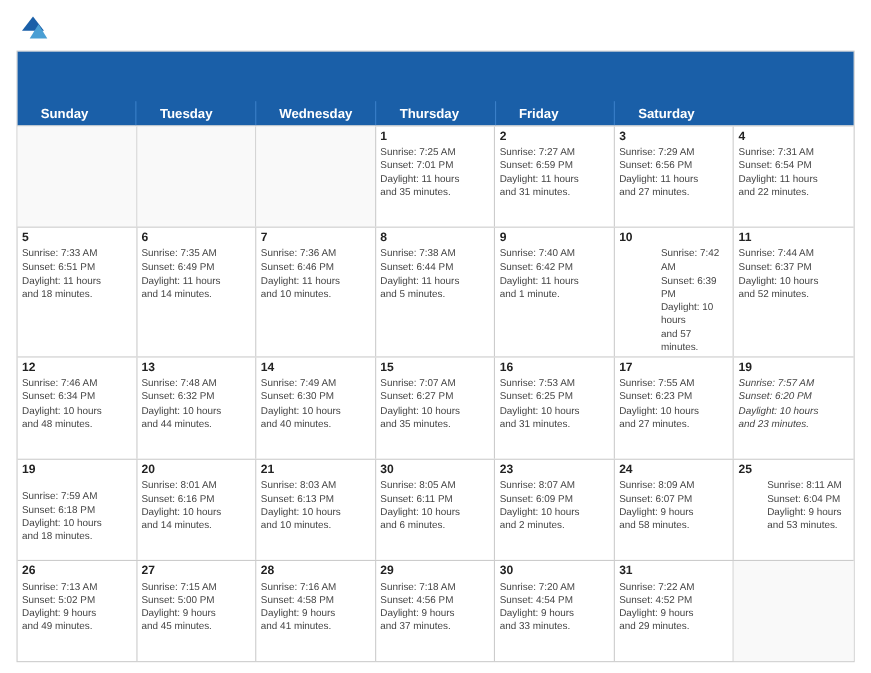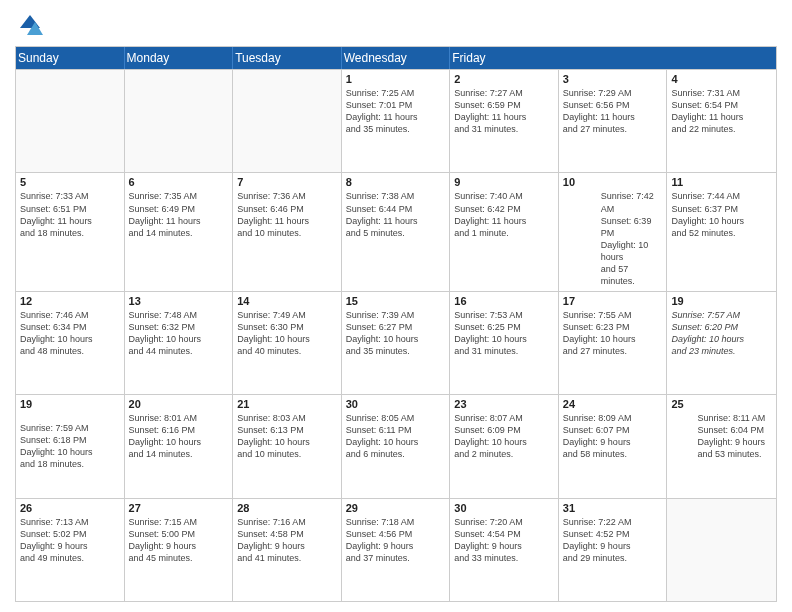--- a/index.html
+++ b/index.html
@@ -66,24 +66,25 @@
       flex-direction: column;
     }
     .cal-header {
       display: grid;
       grid-template-columns: repeat(7, 1fr);
       background: #1a5fa8;
     }
     .cal-header-cell {
       color: #fff;
       font-size: 12px;
-      font-weight: normal;
-      padding: 4px 2px;
+      font-weight: bold;
+      padding: 4px 21px;
       text-align: left;
       border-right: 1px solid #3a7fc8;
+      margin-top: 45px;
     }
     .cal-header-cell:last-child {
       border-right: none;
     }
     .cal-body {
       flex: 1;
       display: flex;
       flex-direction: column;
     }
     .cal-row {
@@ -135,24 +136,25 @@
     </div>
     <div class="title-section">
       <div class="month-title"></div>
       <div class="location"></div>
     </div>
   </div>
 
   <div class="calendar">
     <div class="cal-header">
     <div class="cal-header-cell">Sunday</div>
-        <div class="cal-header-cell">Monday</div>
         <div class="cal-header-cell">Tuesday</div>
         <div class="cal-header-cell">Wednesday</div>
+        <div class="cal-header-cell">Thursday</div>
         <div class="cal-header-cell">Friday</div>
+        <div class="cal-header-cell">Saturday</div>
       </div>
     <div class="cal-body">
     <div class="cal-row">
           <div class="cal-cell empty"></div>
           <div class="cal-cell empty"></div>
           <div class="cal-cell empty"></div>
           <div class="cal-cell">
             <div class="day-num">1</div>
             <div class="day-info" style="white-space: pre-line;">Sunrise: 7:25 AM
 Sunset: 7:01 PM
@@ -249,21 +251,21 @@
           </div>
           <div class="cal-cell">
             <div class="day-num">14</div>
             <div class="day-info" style="white-space: pre-line;">Sunrise: 7:49 AM
 Sunset: 6:30 PM
 Daylight: 10 hours
 and 40 minutes.</div>
           </div>
           <div class="cal-cell">
             <div class="day-num">15</div>
-            <div class="day-info" style="white-space: pre-line;">Sunrise: 7:39 AM
+            <div class="day-info" style="white-space: pre-line;">Sunrise: 7:07 AM
 Sunset: 6:27 PM
 Daylight: 10 hours
 and 35 minutes.</div>
           </div>
           <div class="cal-cell">
             <div class="day-num">16</div>
             <div class="day-info" style="white-space: pre-line;">Sunrise: 7:53 AM
 Sunset: 6:25 PM
 Daylight: 10 hours
 and 31 minutes.</div>

